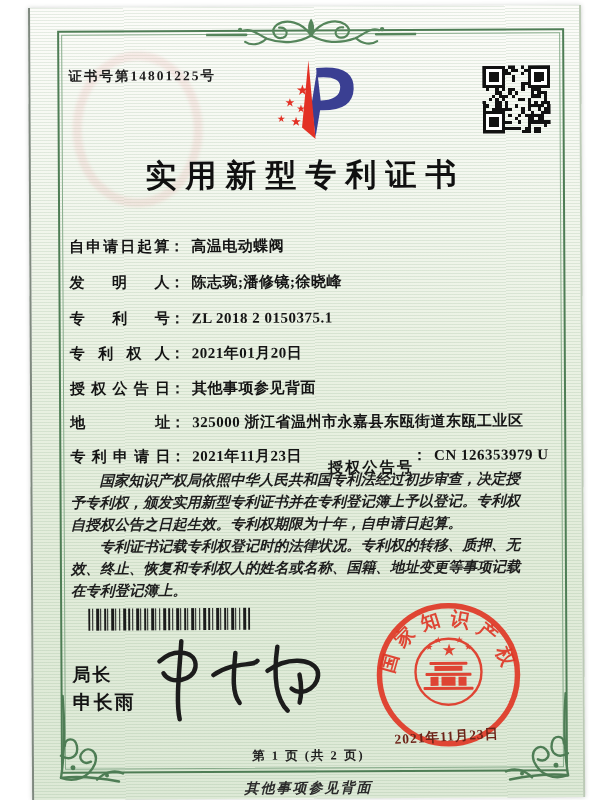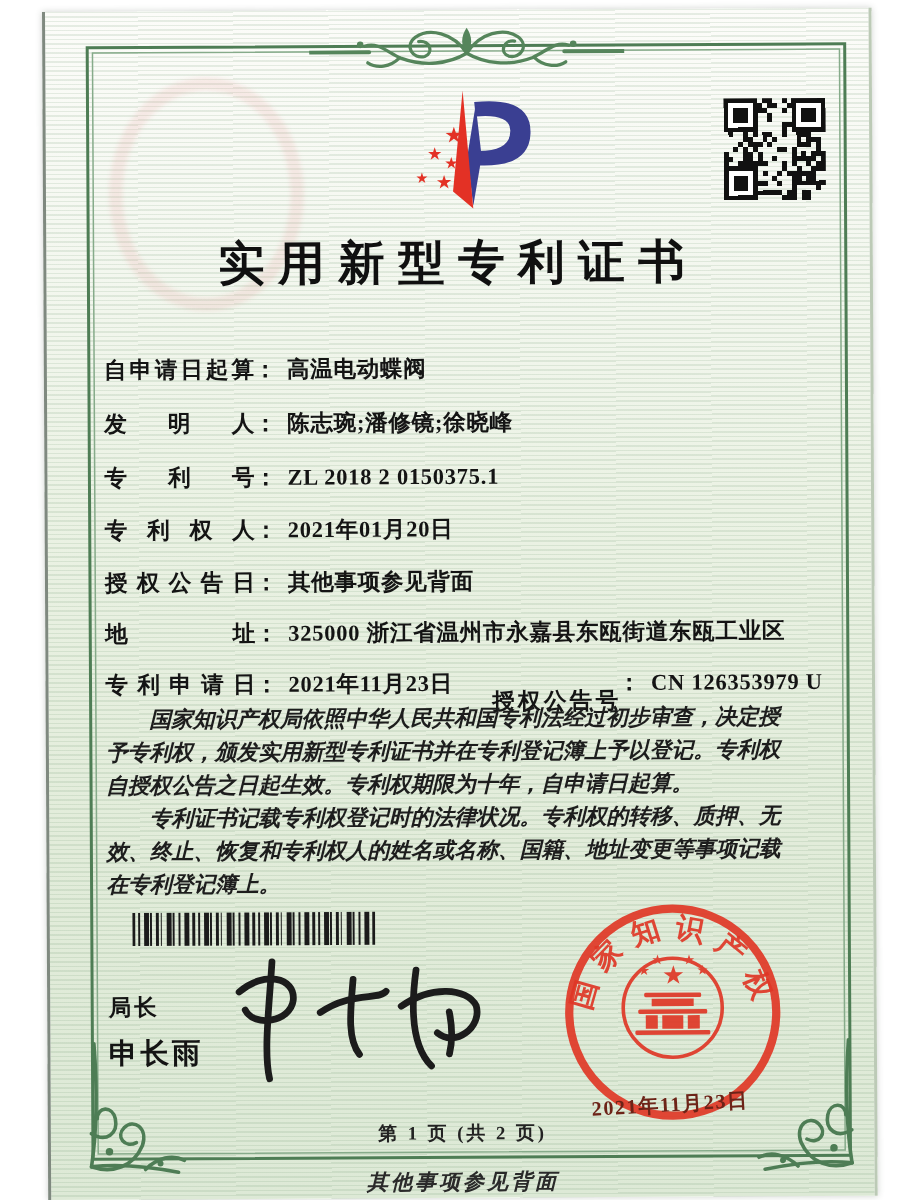--- a/index.html
+++ b/index.html
@@ -68,21 +68,21 @@
       #1b1b1b 8px 11px, transparent 11px 12px,
       #1b1b1b 12px 13px, transparent 13px 16px,
       #1b1b1b 16px 18px, transparent 18px 19px,
       #1b1b1b 19px 20px, transparent 20px 23px,
       #1b1b1b 23px 26px, transparent 26px 27px,
       #1b1b1b 27px 28px, transparent 28px 31px,
       #1b1b1b 31px 32px, transparent 32px 35px,
       #1b1b1b 35px 38px, transparent 38px 40px);
     background-size:40px 100%;background-repeat:repeat-x;
   }
-  .director-title{position:absolute;left:39px;top:655px;font-size:15px;font-weight:700;color:#141414;letter-spacing:2px;}
+  .director-title{position:absolute;left:39px;top:655px;font-size:18px;font-weight:700;color:#141414;letter-spacing:2px;}
   .director-name{position:absolute;left:39px;top:682px;font-size:19px;font-weight:700;color:#141414;letter-spacing:2px;}
   .signature{position:absolute;left:108px;top:616px;}
   .seal{position:absolute;left:340px;top:594px;width:150px;height:150px;}
   .seal-date{
     position:absolute;left:338px;top:722px;width:150px;text-align:center;
     font-size:13.5px;font-weight:700;color:#6d2318;transform:rotate(-3deg);
     letter-spacing:1px;
   }
   .page-num{
     position:absolute;left:0;top:741px;width:100%;text-align:center;
@@ -131,20 +131,21 @@
         <path d="M8,84 C26,82 46,84 66,88"></path>
         <path d="M44,86 C52,78 62,76 70,80"></path>
         <circle cx="20" cy="74" r="2.5" fill="#4e7d55" stroke="none"></circle>
         <circle cx="54" cy="82" r="2" fill="#4e7d55" stroke="none"></circle>
       </g>
     </svg>
   </div>
 
   <div class="watermark"></div>
 
+  <div class="cert-no">证书号第14801225号</div>
 
   <svg class="logo" width="96" height="96" viewBox="0 0 100 100">
     <path d="M55,12 Q95,8 94,34 Q93,58 57,56 L58,46 Q80,46 80,32 Q80,20 56,22 Z" fill="#3a3f92"></path>
     <path d="M56,14 L60,50 L54,84 L50,50 Z" fill="#3a3f92"></path>
     <polygon points="47,4 54,86 40,74" fill="#e33125"></polygon>
     <text x="34" y="40" font-size="15" fill="#e33125">★</text>
     <text x="22" y="52" font-size="12" fill="#e33125">★</text>
     <text x="34" y="58" font-size="11" fill="#e33125">★</text>
     <text x="14" y="68" font-size="10" fill="#e33125">★</text>
     <text x="28" y="72" font-size="13" fill="#e33125">★</text>

